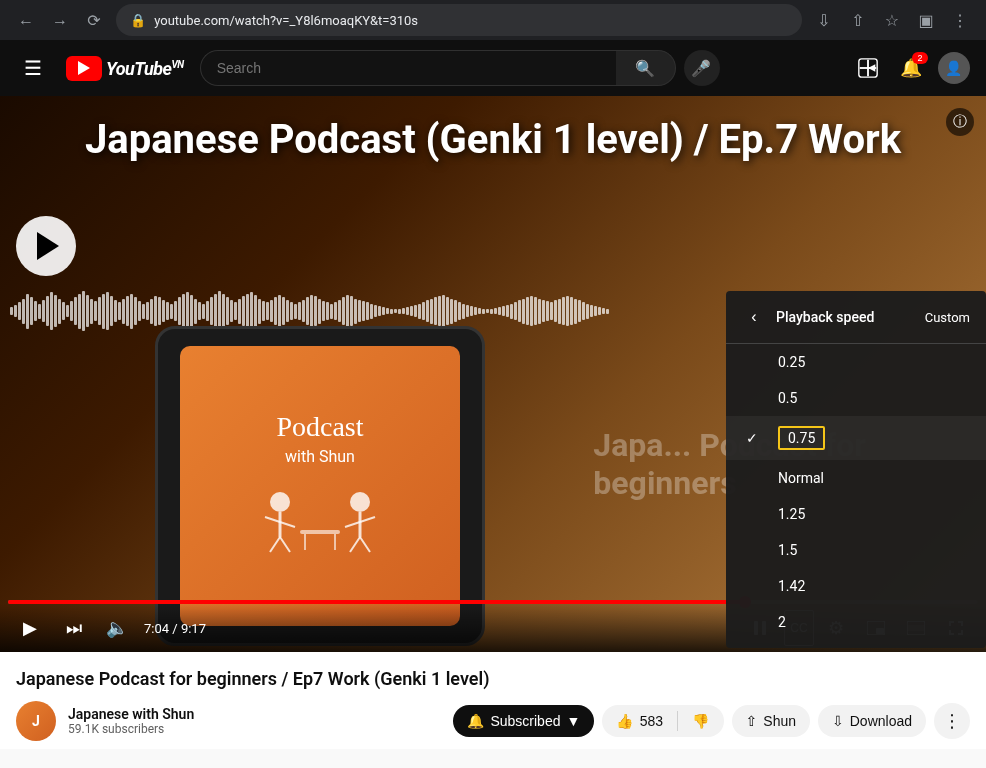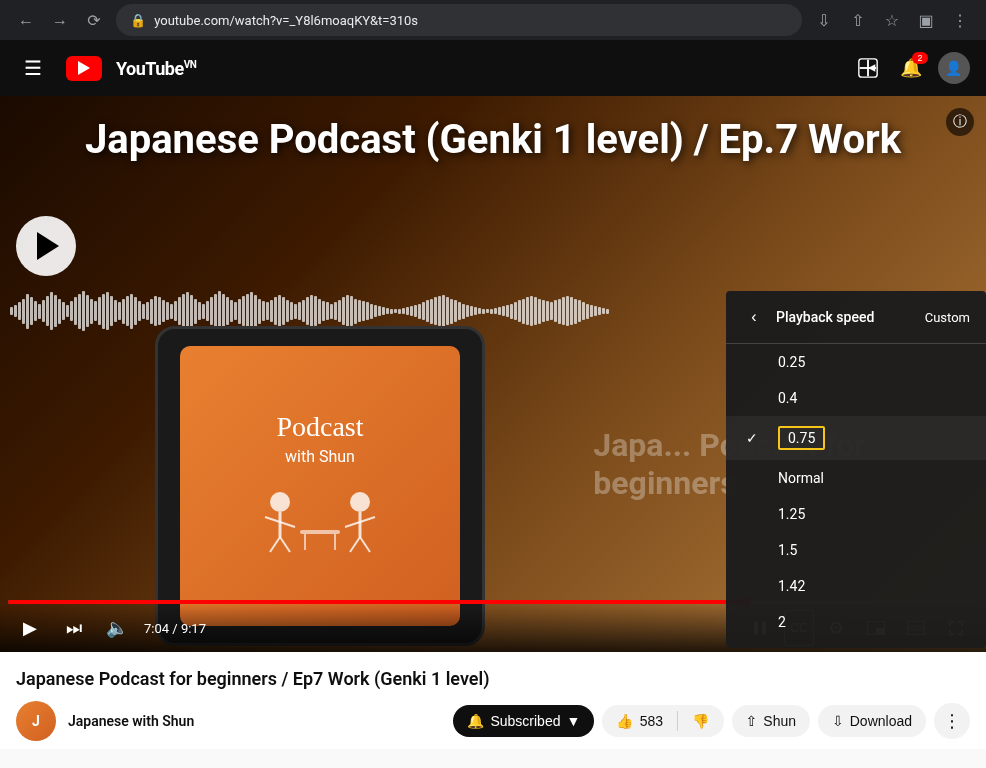--- a/index.html
+++ b/index.html
@@ -57,22 +57,23 @@
       align-items: center;
       padding: 0 16px;
       height: 56px;
       gap: 16px;
     }
     .yt-menu-btn {
       background: none; border: none; cursor: pointer;
       color: #fff; font-size: 20px; padding: 8px;
     }
     .yt-logo {
-      display: flex; align-items: center; gap: 14px;
+      display: flex; align-items: center; gap: 4px;
       text-decoration: none;
+      font-style: italic;
     }
     .yt-logo-icon {
       background: #ff0000;
       border-radius: 6px;
       width: 36px; height: 25px;
       display: flex; align-items: center; justify-content: center;
     }
     .yt-logo-play { border: none; width: 0; height: 0;
       border-top: 7px solid transparent; border-bottom: 7px solid transparent;
       border-left: 12px solid white; }
@@ -377,20 +378,25 @@
 <div class="yt-header">
   <button class="yt-menu-btn">☰</button>
   <a class="yt-logo" href="#">
     <div class="yt-logo-icon">
       <div class="yt-logo-play"></div>
     </div>
     <span class="yt-logo-text">
       <span>YouTube</span><span class="yt-logo-country">VN</span>
     </span>
   </a>
+  <div class="yt-search-bar">
+    <input class="yt-search-input" type="text" placeholder="Search" style="">
+    <button class="yt-search-btn">🔍</button>
+    <button class="yt-mic-btn">🎤</button>
+  </div>
   <div class="yt-header-actions">
     <button class="yt-header-btn">
       <svg width="22" height="22" viewBox="0 0 24 24" fill="#fff">
           <rect x="11" y="3" width="2" height="18"></rect>
           <rect x="3" y="11" width="18" height="2"></rect>
           <polygon points="20,8 20,16 12,12" fill="#fff"></polygon>
           <rect x="2" y="2" width="20" height="20" rx="3" fill="none" stroke="#fff" stroke-width="1.5"></rect>
         </svg>
     </button>
     <button class="yt-header-btn">
@@ -605,21 +611,21 @@
       <a class="pb-custom" href="#">Custom</a>
     </div>
 
     <div id="pb-options-container">
         <div class="pb-option">
           <span class="pb-check"></span>
           <span class="pb-value">0.25</span>
         </div>
         <div class="pb-option">
           <span class="pb-check"></span>
-          <span class="pb-value">0.4</span>
+          <span class="pb-value">0.5</span>
         </div>
         <div class="pb-option selected">
           <span class="pb-check">✓</span>
           <span class="pb-value-box">0.75</span>
         </div>
         <div class="pb-option">
           <span class="pb-check"></span>
           <span class="pb-value">Normal</span>
         </div>
         <div class="pb-option">
@@ -686,20 +692,21 @@
 </div>
 
 <div class="video-info-section">
   <div class="video-title">Japanese Podcast for beginners / Ep7 Work (Genki 1 level)</div>
   <div class="channel-row">
     <div class="channel-avatar">
       <span>J</span>
     </div>
     <div class="channel-info">
       <div class="channel-name">Japanese with Shun</div>
+      <div class="channel-subs">59.1K subscribers</div>
     </div>
     <div class="action-buttons">
       <button class="subscribed-btn">
         <span>🔔</span>
         <span>Subscribed</span>
         <span>▼</span>
       </button>
       <div class="like-dislike-container">
         <button class="like-inner">
           <span>👍</span>

